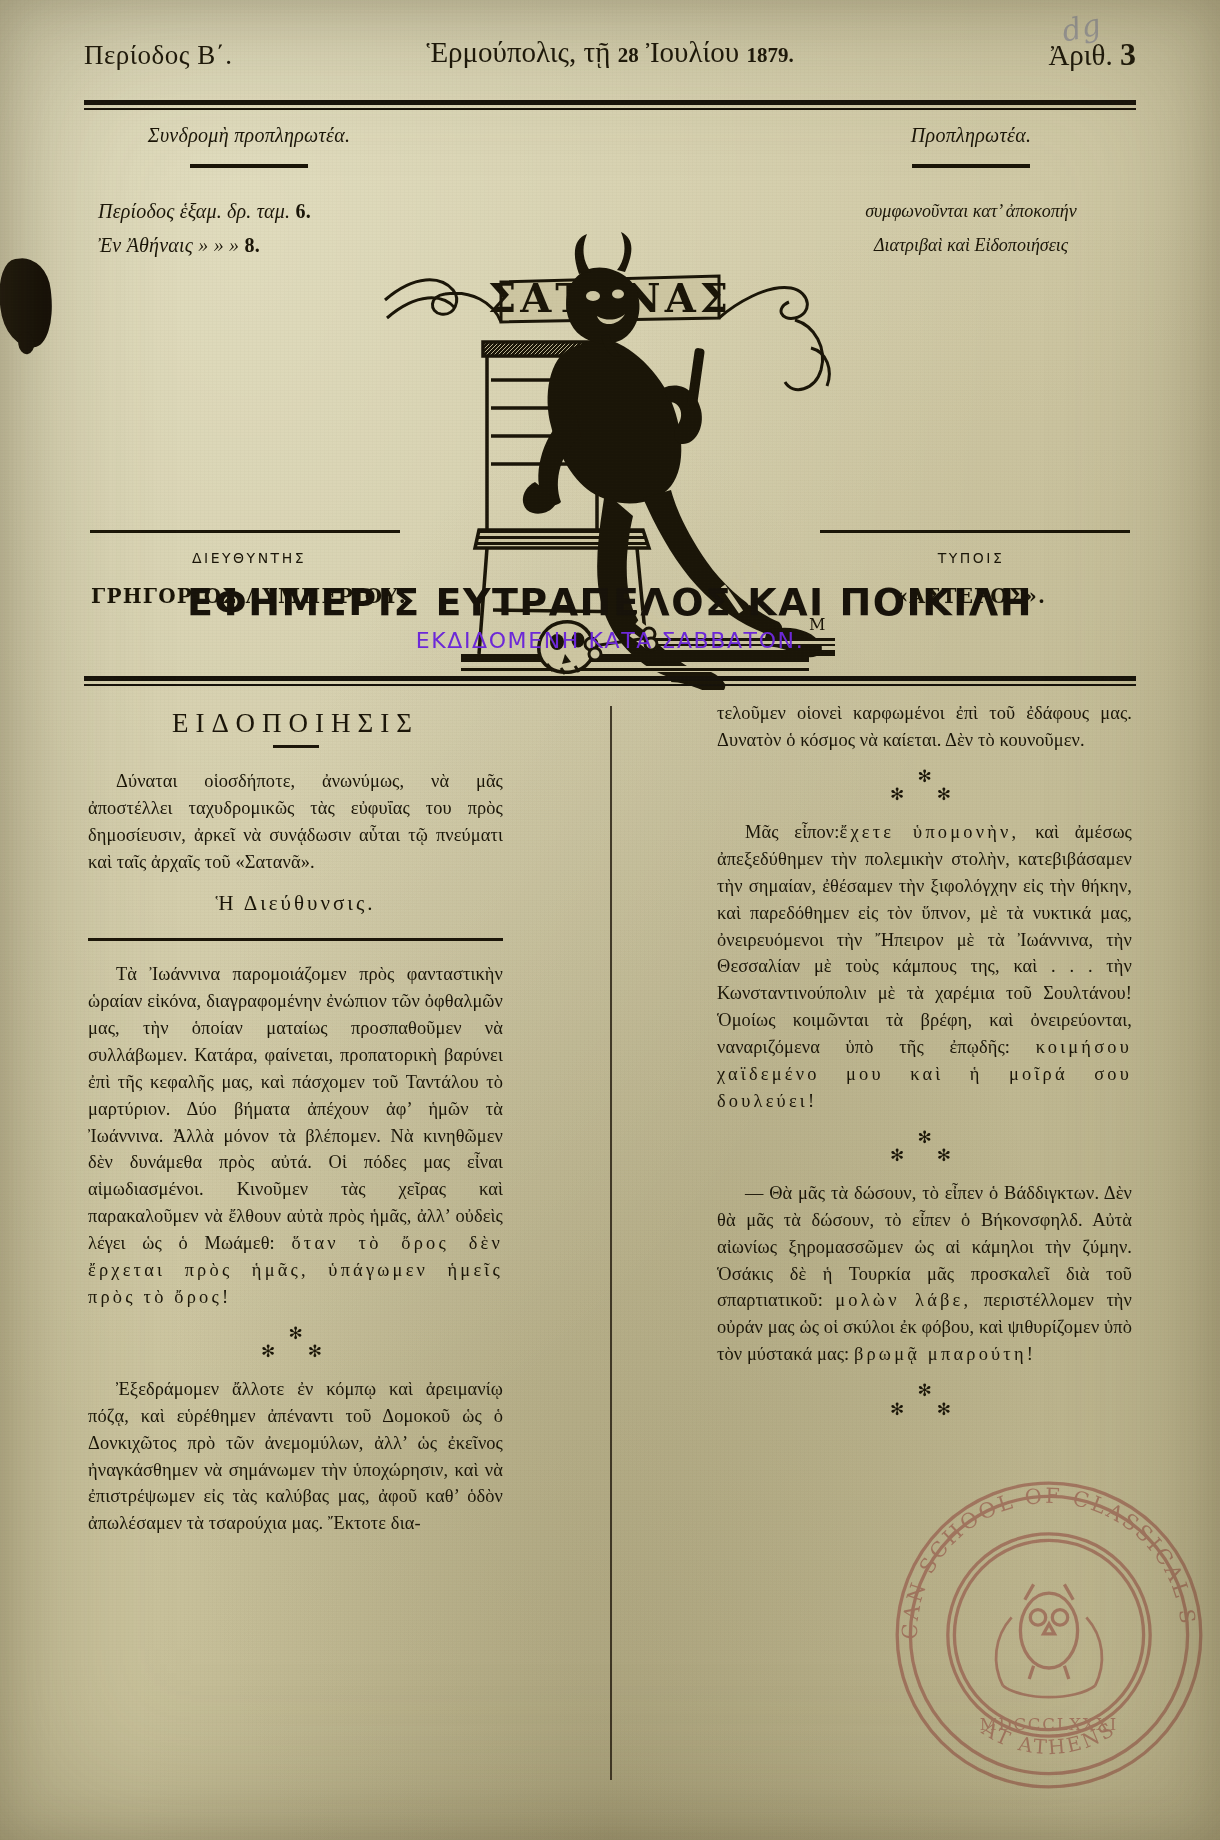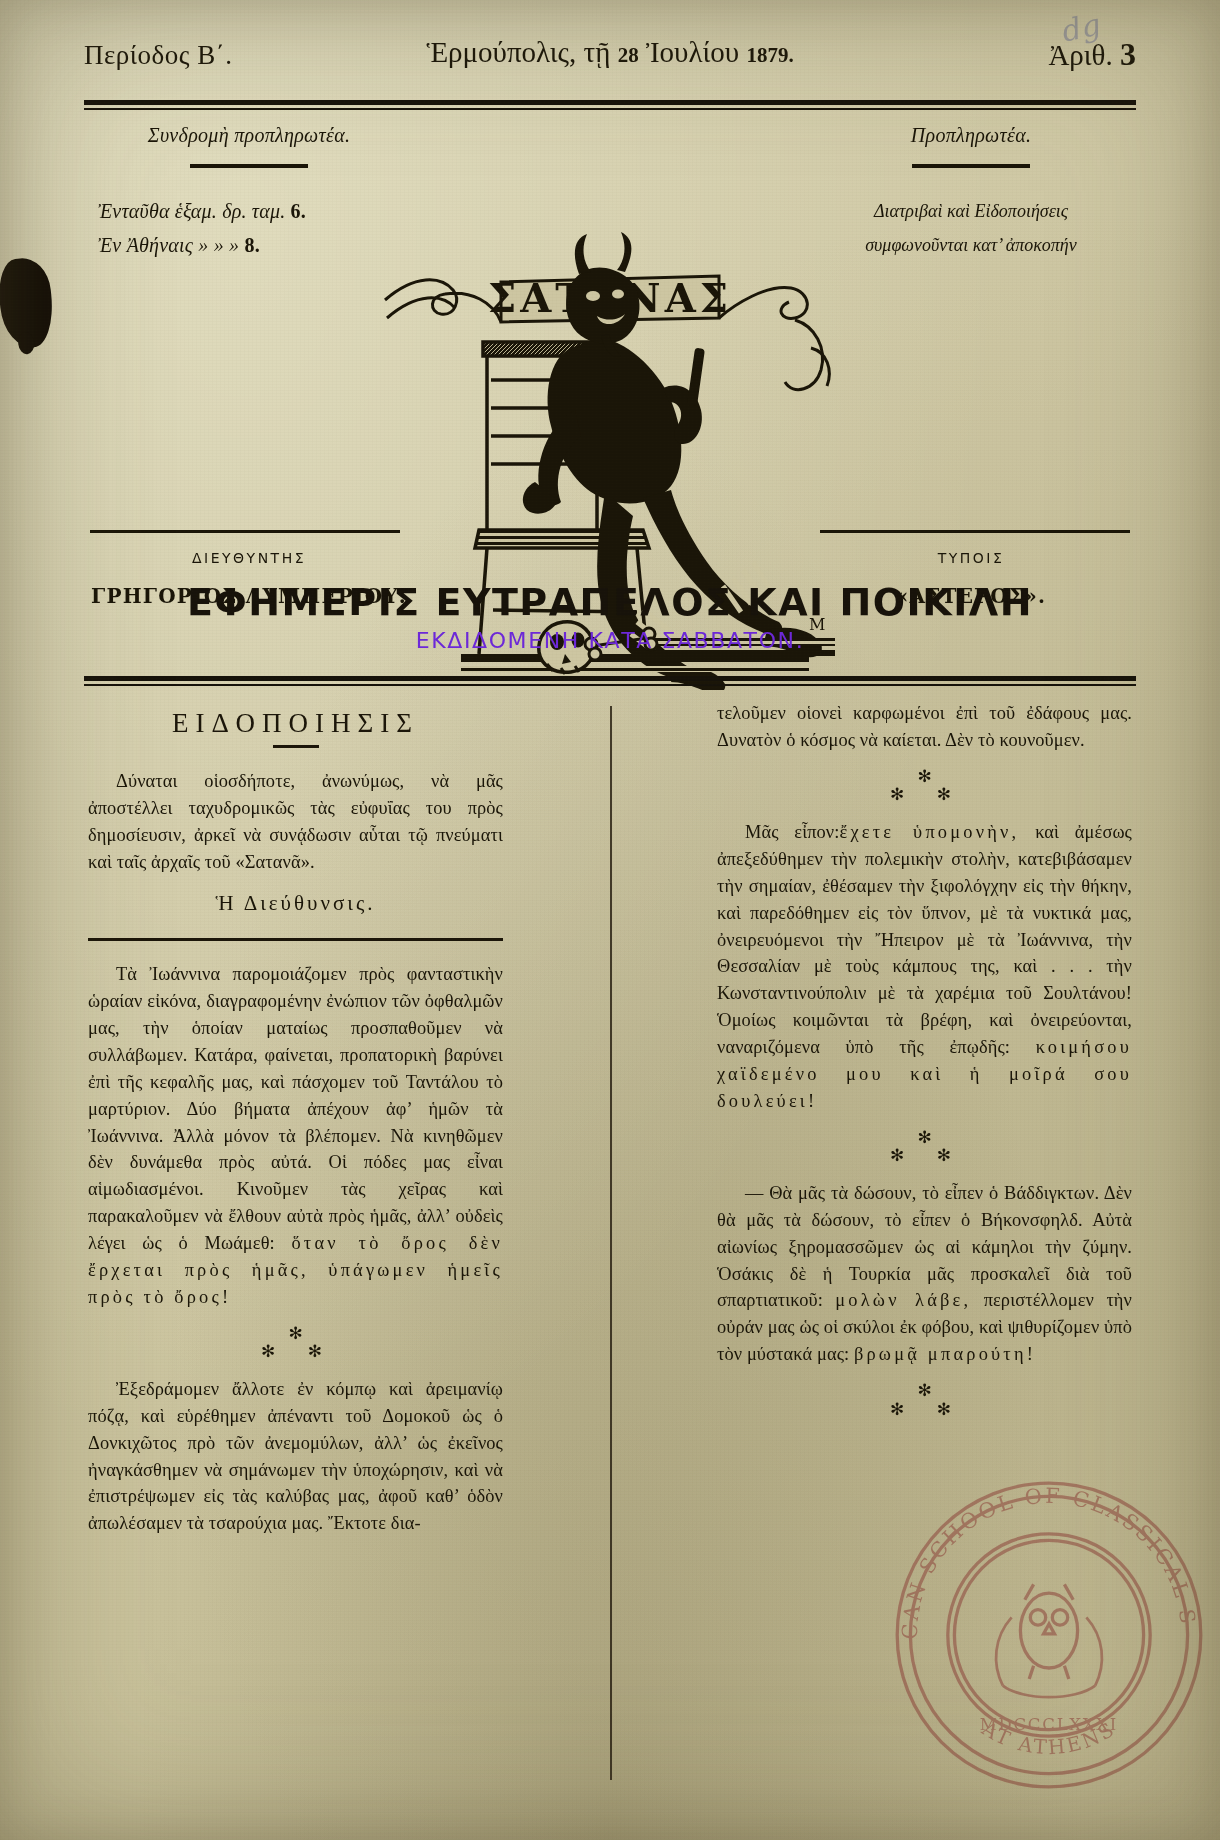--- a/index.html
+++ b/index.html
@@ -163,34 +163,34 @@
 
   <div class="rule-top"></div>
   <div class="rule-top2"></div>
 
   <div class="masthead">
 
     <div class="sidecol left">
       <div class="sl-title">Συνδρομὴ προπληρωτέα.</div>
       <div class="shortrule"></div>
       <div class="priceline">
-        <span>Ἐνταῦθα ἑξαμ. δρ. ταμ.</span>
+        <span>Περίοδος ἑξαμ. δρ. ταμ.</span>
         <span class="n">6.</span>
       </div>
       <div class="priceline">
         <span>Ἐν Ἀθήναις »    »    »</span>
         <span class="n">8.</span>
       </div>
     </div>
 
     <div class="sidecol right">
       <div class="sl-title">Προπληρωτέα.</div>
       <div class="shortrule"></div>
+      <div class="rsmall">συμφωνοῦνται κατ’ ἀποκοπήν</div>
       <div class="rsmall">Διατριβαὶ καὶ Εἰδοποιήσεις</div>
-      <div class="rsmall">συμφωνοῦνται κατ’ ἀποκοπήν</div>
     </div>
 
     <div class="engraving">
       <svg viewBox="0 0 470 460" xmlns="http://www.w3.org/2000/svg">
         <defs>
           <pattern id="hatch" width="5" height="5" patternUnits="userSpaceOnUse">
             <rect width="5" height="5" fill="#1a1508"></rect>
             <path d="M0 0 L5 5" stroke="#cdc6a2" stroke-width="1"></path>
           </pattern>
           <pattern id="hatch2" width="4" height="4" patternUnits="userSpaceOnUse">

